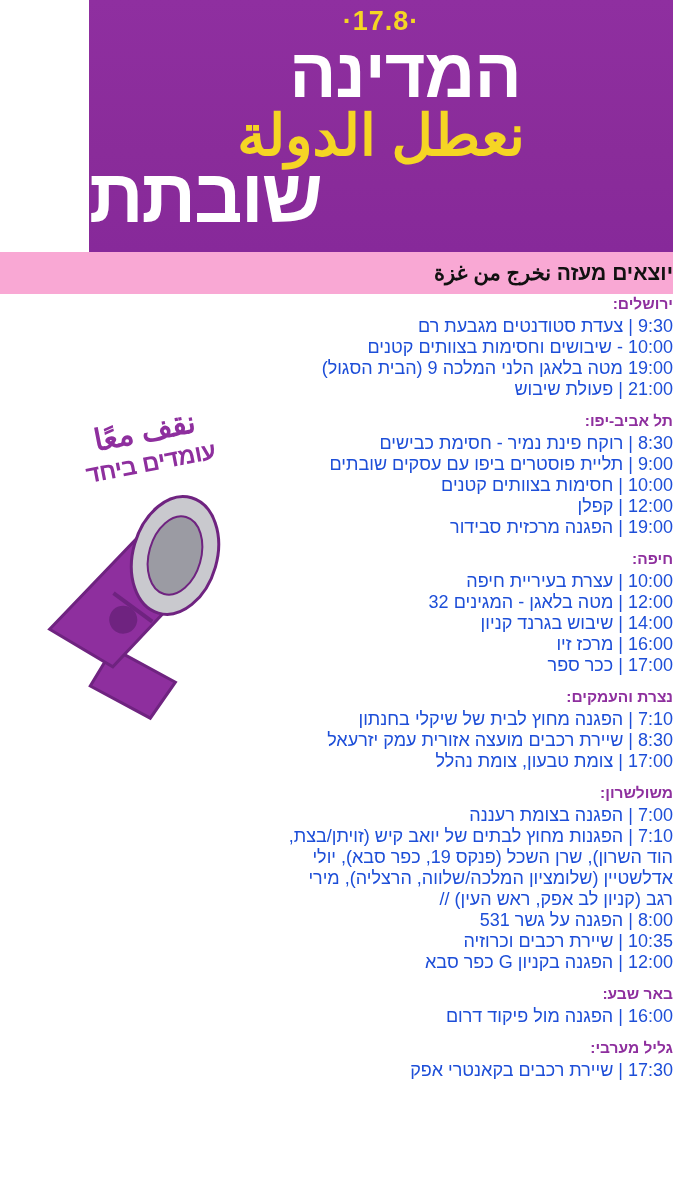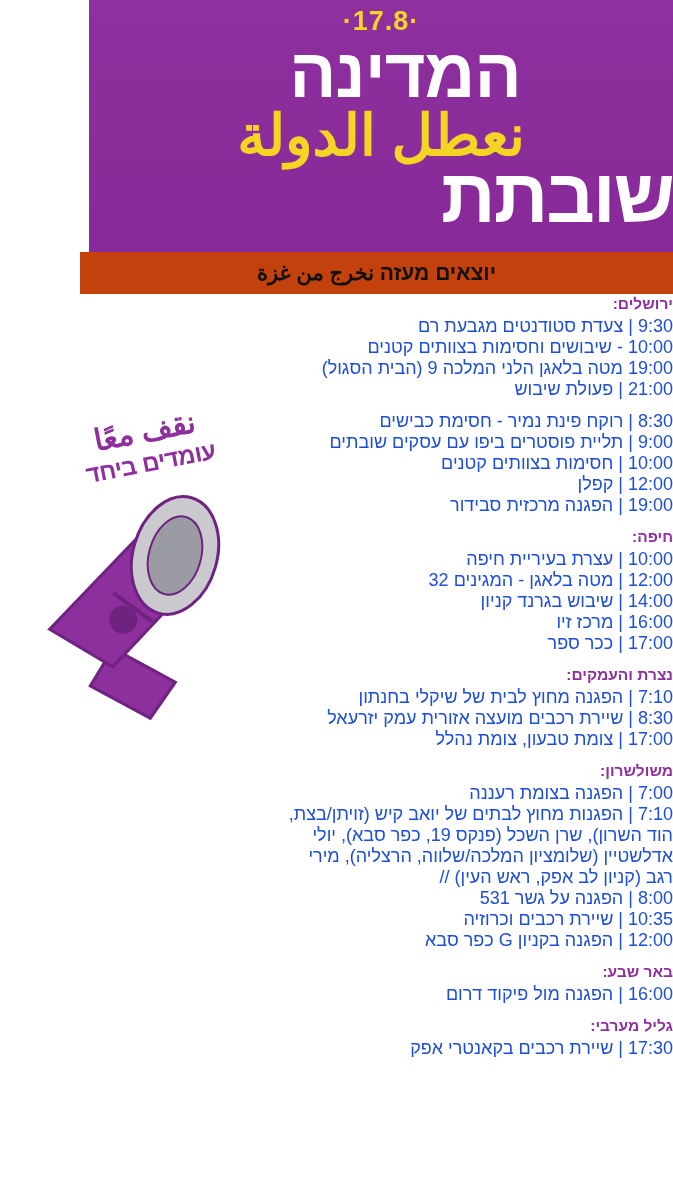--- a/index.html
+++ b/index.html
@@ -59,36 +59,35 @@
     color: #f5d524;
     font-size: 57px;
     line-height: 46px;
     font-weight: bold;
   }
   .banner-line3 {
     position: absolute;
     top: 158px;
     left: 0;
     right: 0;
-    text-align: right;
+    text-align: left;
     color: #ffffff;
     font-size: 76px;
     line-height: 76px;
     font-weight: bold;
     letter-spacing: -2px;
   }
 
   
   .subtitle-bar {
-    width: 593px;
+    width: 673px;
     height: 42px;
-    background: #c2410c;
+    background: #f9a8d4;
     display: flex;
     align-items: center;
-    justify-content: center;
   }
   .subtitle {
     color: #111111;
     font-size: 21px;
     font-weight: bold;
     text-align: center;
   }
 
   
   .content {
@@ -203,20 +202,21 @@
 
     <div class="city-block">
       <div class="city-name">ירושלים:</div>
       <div class="event">9:30 | צעדת סטודנטים מגבעת רם</div>
       <div class="event">10:00 - שיבושים וחסימות בצוותים קטנים</div>
       <div class="event">19:00 מטה בלאגן הלני המלכה 9 (הבית הסגול)</div>
       <div class="event">21:00 | פעולת שיבוש</div>
     </div>
 
     <div class="city-block">
+      <div class="city-name">תל אביב-יפו:</div>
       <div class="event">8:30 | רוקח פינת נמיר - חסימת כבישים</div>
       <div class="event">9:00 | תליית פוסטרים ביפו עם עסקים שובתים</div>
       <div class="event">10:00 | חסימות בצוותים קטנים</div>
       <div class="event">12:00 | קפלן</div>
       <div class="event">19:00 | הפגנה מרכזית סבידור</div>
     </div>
 
     <div class="city-block">
       <div class="city-name">חיפה:</div>
       <div class="event">10:00 | עצרת בעיריית חיפה</div>

